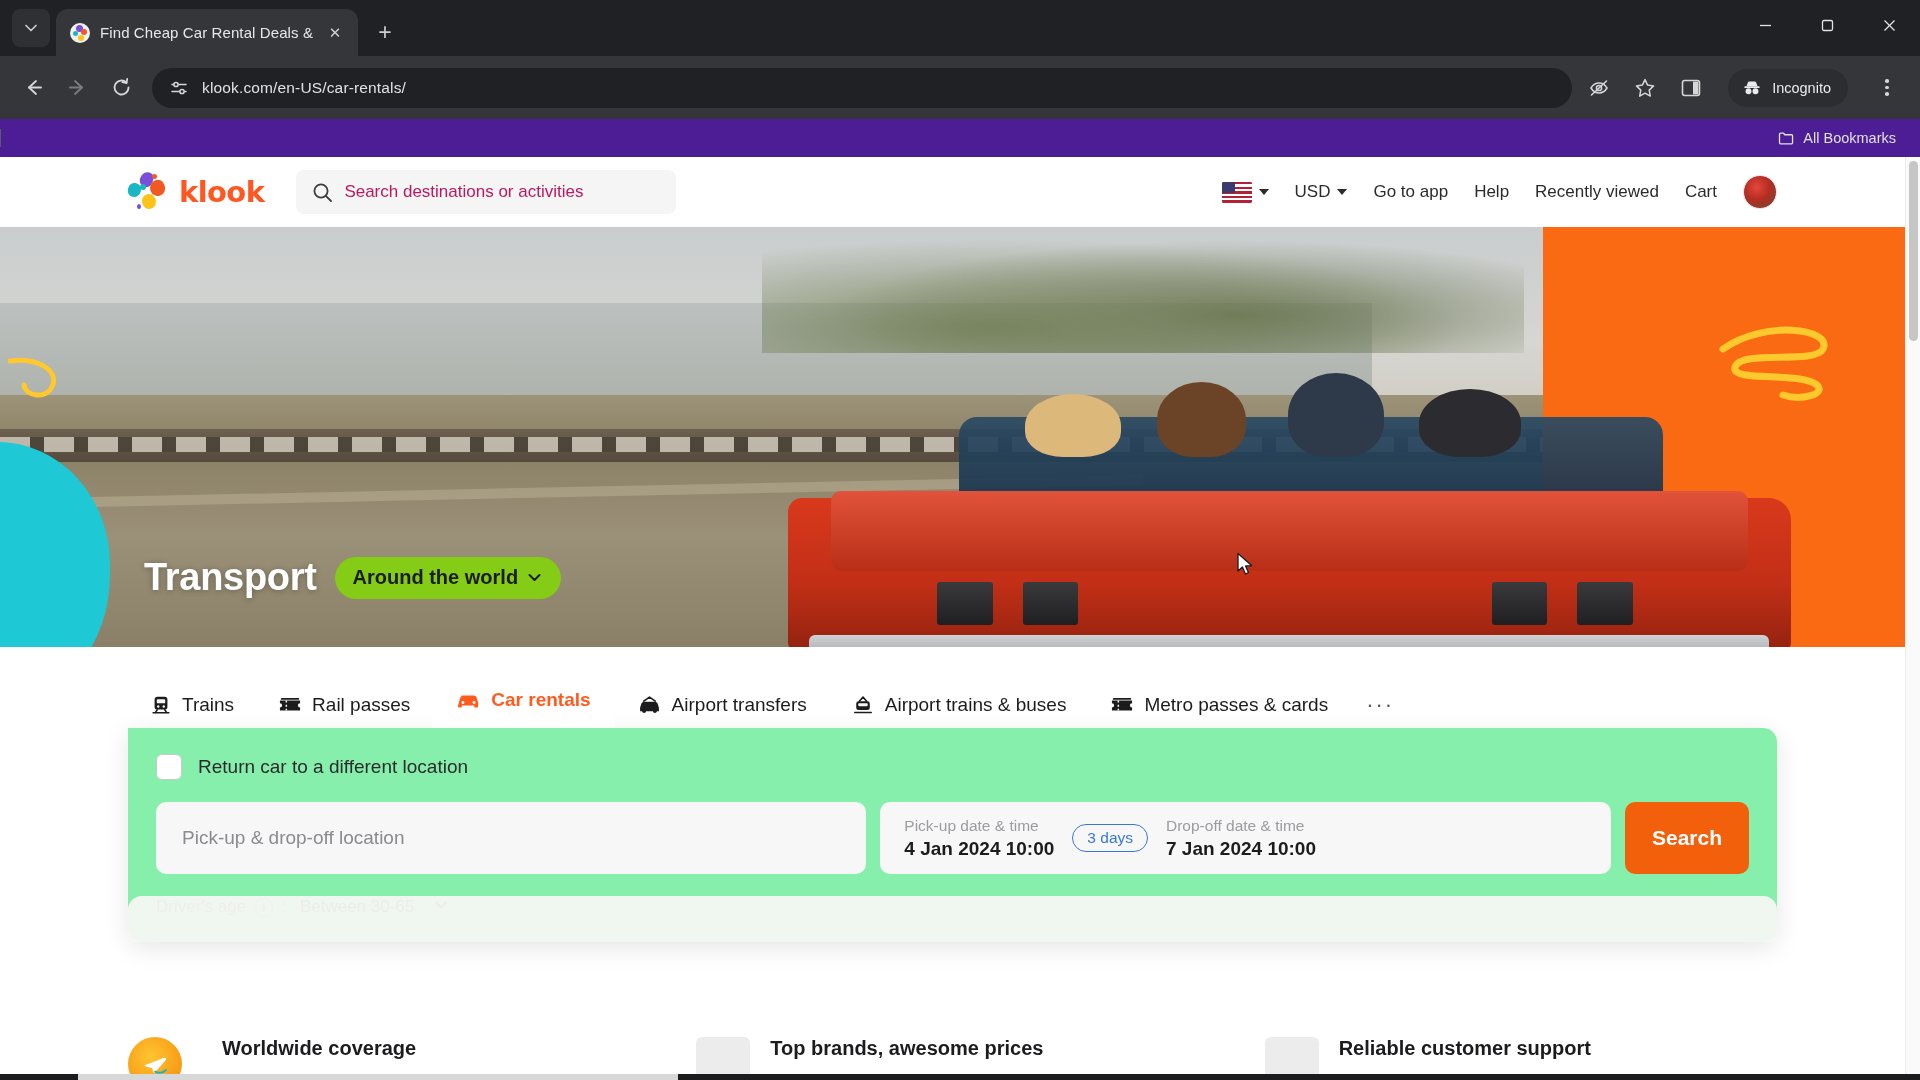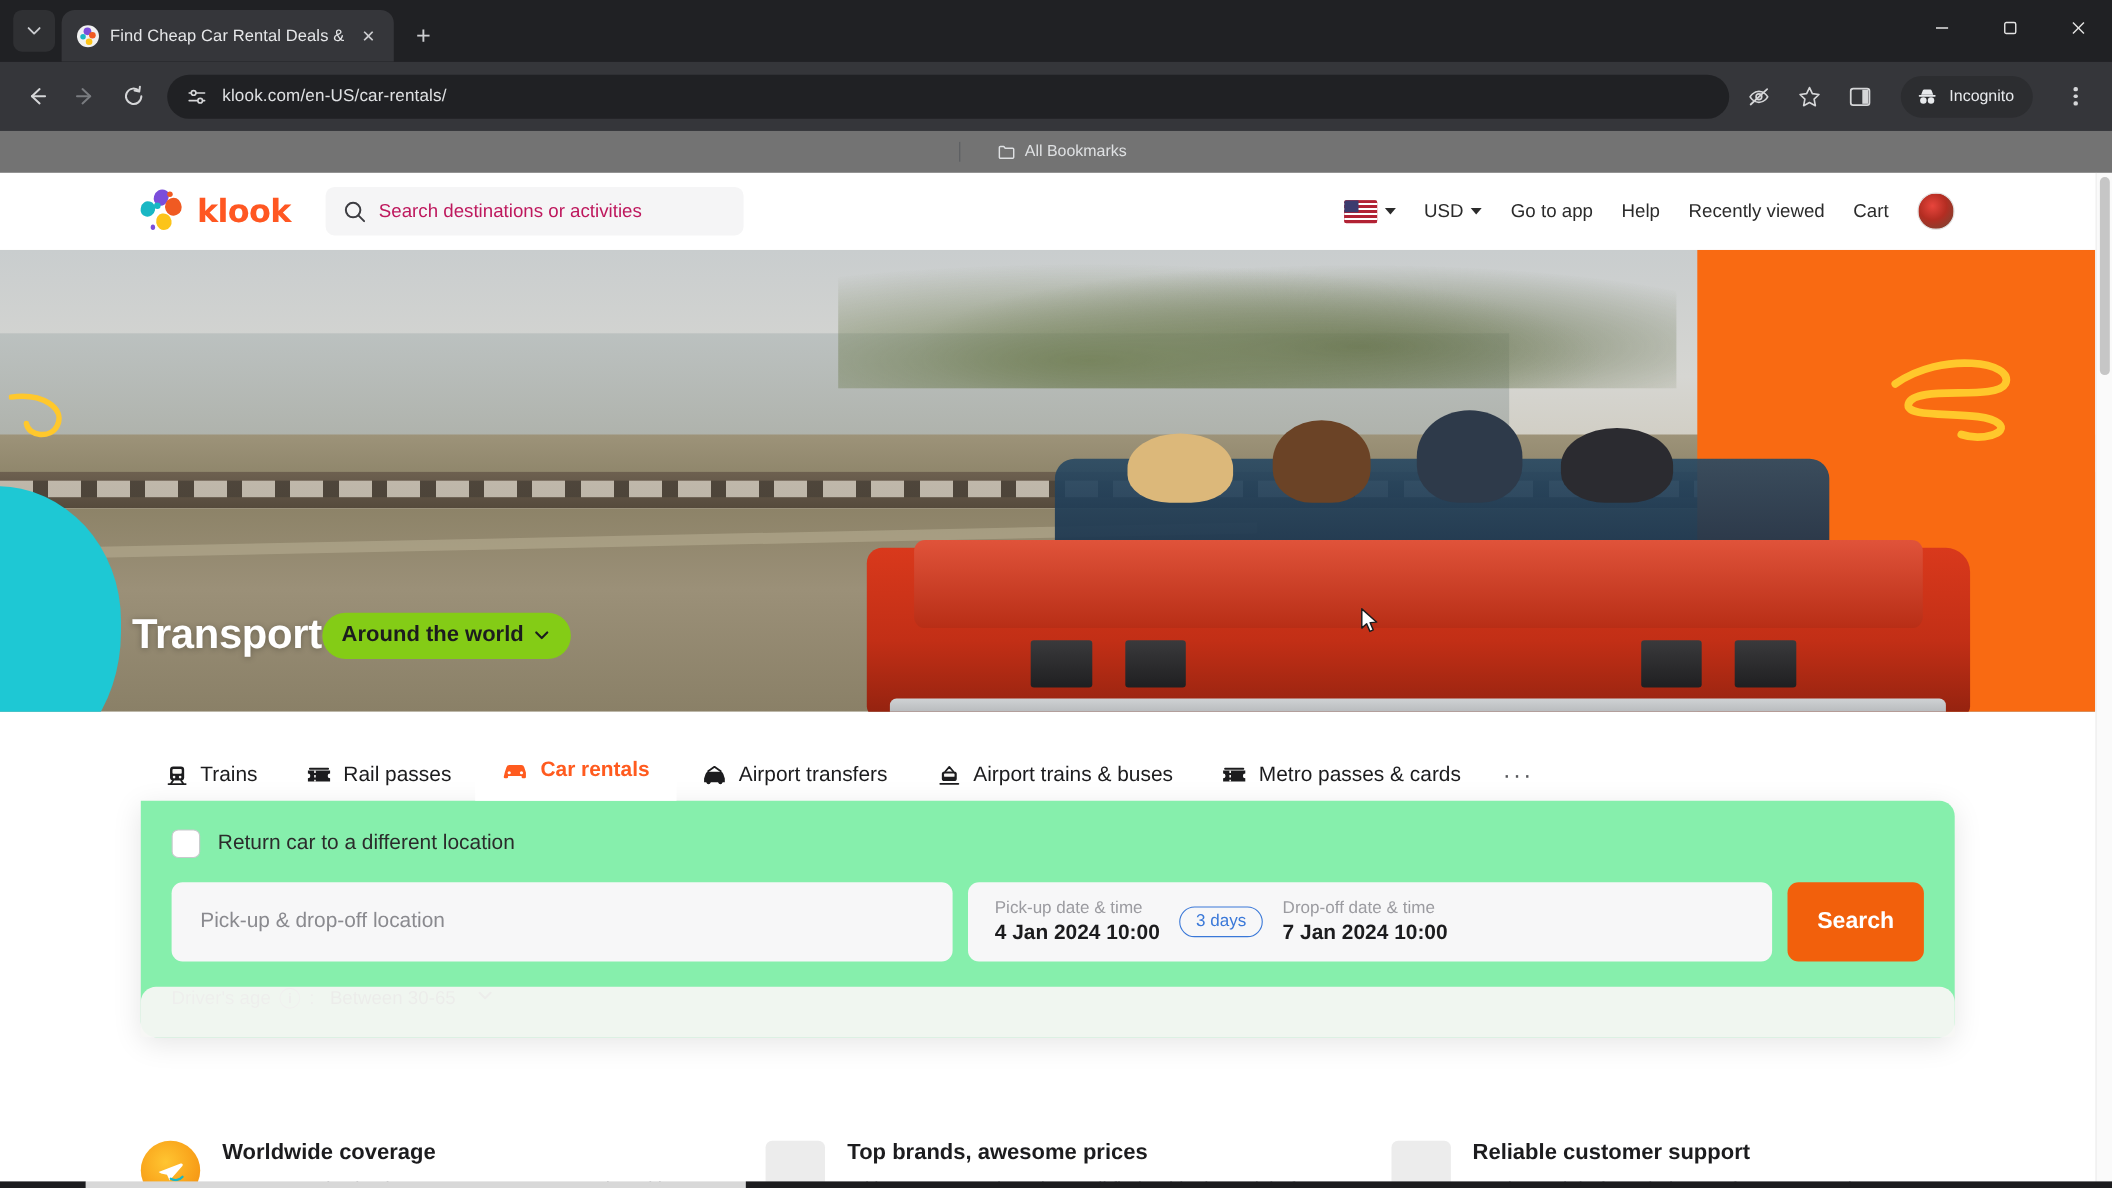--- a/index.html
+++ b/index.html
@@ -39,21 +39,21 @@
   }
   .omni-icon { width: 22px; height: 22px; flex: 0 0 22px; display: flex; align-items: center; justify-content: center; cursor: pointer; }
   .omni-url { color: #dfe1e3; font-size: 15.5px; flex: 1; white-space: nowrap; overflow: hidden; letter-spacing: .15px; }
   .omni-right { display: flex; align-items: center; gap: 16px; padding-right: 4px; }
   .tb-icon { width: 30px; height: 30px; display: flex; align-items: center; justify-content: center; cursor: pointer; }
   .incognito-pill { height: 38px; background: #2c2d30; border-radius: 19px; display: flex; align-items: center; gap: 9px; padding: 0 17px 0 13px; margin-left: 6px; cursor: pointer; }
   .incognito-pill span { color: #e8eaed; font-size: 14.5px; }
   .kebab { width: 34px; height: 34px; display: flex; flex-direction: column; align-items: center; justify-content: center; gap: 3px; margin-left: 6px; cursor: pointer; }
   .kebab i { width: 3.5px; height: 3.5px; border-radius: 50%; background: #d5d6d8; display: block; }
 
-  .bookmarkbar { height: 38px; background: #737373; display: flex; align-items: center; justify-content: center; padding-right: 16px; gap: 26px; flex: 0 0 38px; }
+  .bookmarkbar { height: 38px; background: #4c1d95; display: flex; align-items: center; justify-content: space-between; padding-right: 16px; gap: 26px; flex: 0 0 38px; }
   .bm-sep { width: 1px; height: 18px; background: #5a5c60; }
   .bm-item { display: flex; align-items: center; gap: 8px; color: #dfe1e3; font-size: 14.5px; padding: 4px 8px; border-radius: 6px; cursor: pointer; }
 
   
   .viewport { flex: 1; background: #fff; position: relative; overflow: hidden; display: flex; }
   .page { flex: 1; position: relative; overflow: hidden; }
   .scrollbar { width: 15px; background: #fafafa; border-left: 1px solid #ececec; position: relative; flex: 0 0 15px; }
   .scroll-thumb { position: absolute; top: 4px; left: 3px; width: 9px; height: 180px; background: #c6c6c6; border-radius: 5px; }
 
   
@@ -92,21 +92,21 @@
   .squiggle-r { position: absolute; right: 60px; top: 88px; width: 140px; height: 100px; }
   .car { position: absolute; right: 6%; bottom: -14%; width: 56%; height: 80%; }
   .car-body { position: absolute; left: 6%; right: 0; bottom: 16%; height: 46%; background: linear-gradient(#d9391c 0%, #c22f16 55%, #92220f 100%); border-radius: 14px 22px 10px 10px; }
   .car-trunk { position: absolute; left: 10%; right: 4%; bottom: 40%; height: 24%; background: linear-gradient(#e0533a, #b82e16); border-radius: 10px; }
   .car-bumper { position: absolute; left: 8%; right: 2%; bottom: 10%; height: 11%; background: linear-gradient(#cfd2d4, #8a8d90); border-radius: 6px; }
   .car-cabin { position: absolute; left: 22%; right: 12%; bottom: 58%; height: 28%; background: linear-gradient(#2a4a63, #17304a); border-radius: 18px 18px 4px 4px; opacity: .92; }
   .tail { position: absolute; bottom: 24%; width: 5.2%; height: 13%; background: linear-gradient(#3a3a3c, #1f1f21); border-radius: 3px; }
   .people { position: absolute; left: 26%; right: 18%; bottom: 74%; height: 26%; }
   .person { position: absolute; bottom: 0; border-radius: 50% 50% 40% 40%; }
 
-  .hero-title-row { position: absolute; left: 120px; bottom: 48px; display: flex; align-items: center; z-index: 3; }
+  .hero-title-row { position: absolute; left: 144px; bottom: 48px; display: flex; align-items: center; gap: 18px; z-index: 3; }
   .hero-title { color: #fff; font-size: 38px; font-weight: 700; letter-spacing: -.3px; text-shadow: 0 1px 6px rgba(0,0,0,.28); }
   .around-pill { height: 42px; background: #84cc16; border-radius: 21px; display: flex; align-items: center; gap: 8px; padding: 0 18px; cursor: pointer; }
   .around-pill span { font-size: 20px; font-weight: 700; color: #1c1c1e; }
 
   
   .search-wrap { position: absolute; left: 128px; right: 128px; top: 515px; z-index: 6; }
   .tabs-row { display: flex; align-items: flex-end; height: 56px; }
   .tabs-bg { position: absolute; left: 0; right: 0; bottom: 0; height: 46px; background: rgba(247,246,244,.94); border-radius: 14px 14px 0 0; }
   .tab-item { position: relative; z-index: 2; display: flex; align-items: center; gap: 10px; padding: 0 22px; height: 46px; cursor: pointer; }
   .tab-item span { font-size: 19px; color: #1c1c1e; white-space: nowrap; }
@@ -462,21 +462,21 @@
 
       <div class="features">
         <div class="feature">
           <span class="feat-icon plane">
             <svg width="30" height="30" viewBox="0 0 30 30">
                 <path d="M4.2 16.4l20-7.6c1.5-.6 2.6.9 1.6 2.1l-11.6 13.3-2.4-5.2-5.3-1.2z" fill="#fff"></path>
                 <path d="M15.2 22.6c3.6 2.1 8.3 1.2 10.8-1.8" fill="none" stroke="#19b7c4" stroke-width="2" stroke-linecap="round"></path>
               </svg>
           </span>
           <span>
-            <span class="feat-title" style="display:block;">Worldwide coverage</span>
+            <span class="feat-title" style="display:block;margin-left:20px;">Worldwide coverage</span>
             <span class="feat-desc" style="display:block;">Get to your destination across over 140 countries with more than 400 trusted suppliers</span>
           </span>
         </div>
 
         <div class="feature">
           <span class="feat-icon ph"></span>
           <span>
             <span class="feat-title" style="display:block;">Top brands, awesome prices</span>
             <span class="feat-desc" style="display:block;">With so many car brands, you'll find a ride that's right for you at a great price</span>
           </span>

